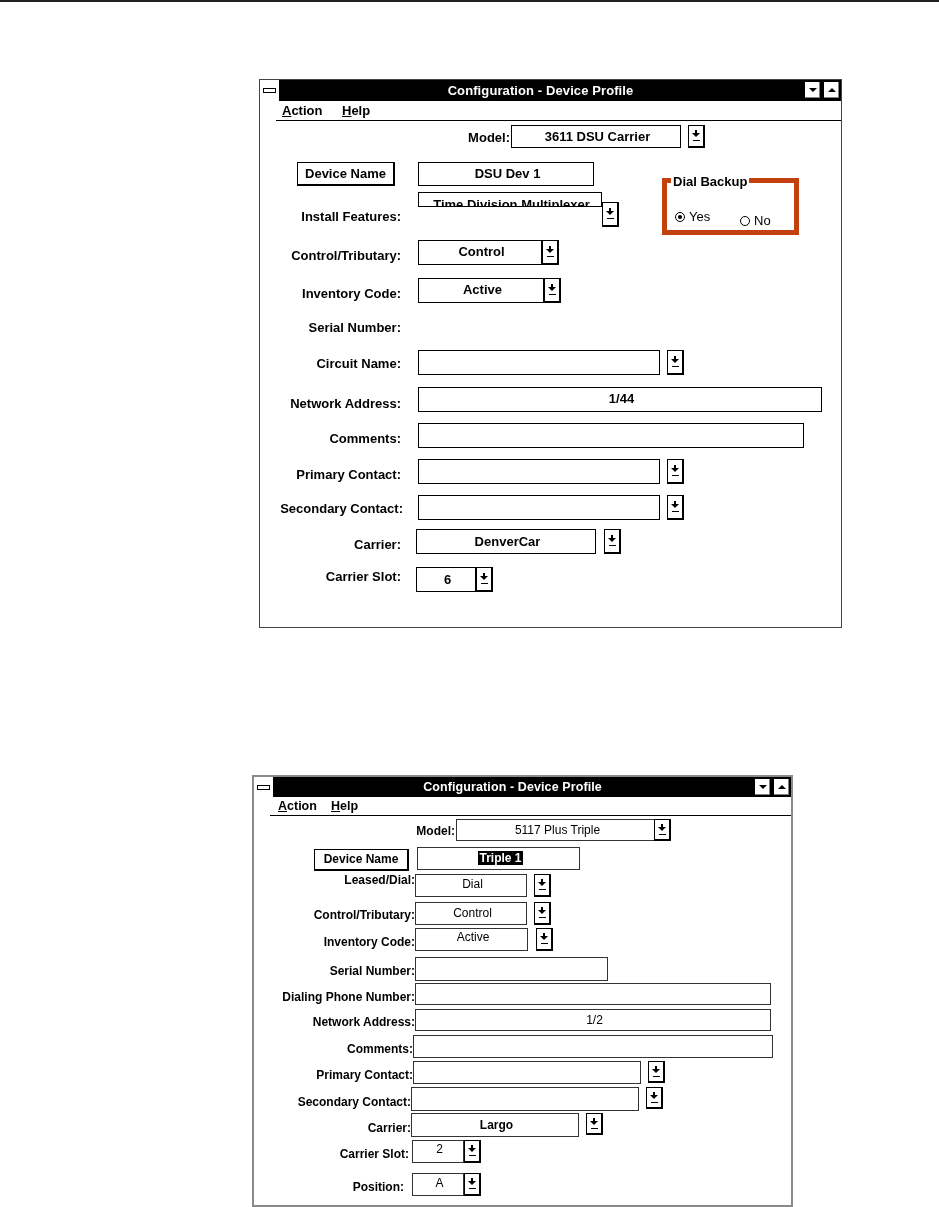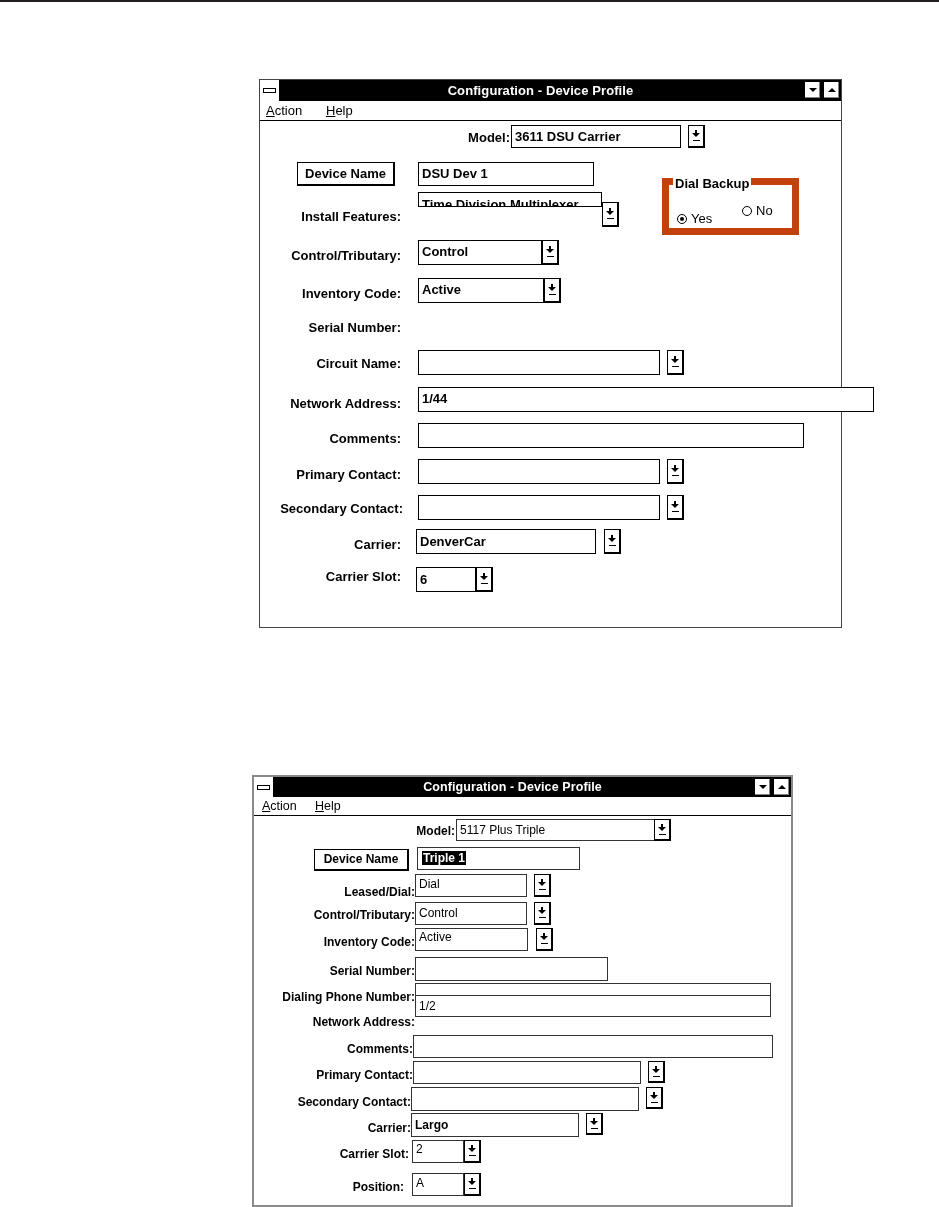--- a/index.html
+++ b/index.html
@@ -18,39 +18,39 @@
   .sysmenu { position:absolute; left:0; top:0; width:20px; height:100%; background:#fff; border-right:1px solid #000; box-sizing:border-box; }
   .sysmenu .bar { position:absolute; left:3px; right:3px; top:8px; height:3px; background:#fff; border:1px solid #000; }
   .title { position:absolute; left:20px; right:40px; top:0; height:100%; line-height:21px; text-align:center; font-weight:bold; font-size:13px; letter-spacing:0.1px; }
   .win2 .title { line-height:20px; font-size:12.5px; }
   .tbtn { position:absolute; top:1px; width:17px; height:18px; background:#fff; box-sizing:border-box; border:1px solid #000; box-shadow:inset -1px -1px 0 #808080; }
   .tbtn.min { right:20px; } .tbtn.max { right:1px; }
   .tbtn .tri { position:absolute; left:4px; width:0; height:0; border-left:4px solid transparent; border-right:4px solid transparent; }
   .tbtn.min .tri { top:6px; border-top:4px solid #000; }
   .tbtn.max .tri { top:6px; border-bottom:4px solid #000; }
 
-  .menubar { position:absolute; left:0; right:0; top:21px; height:19px; border-bottom:1px solid #000; font-size:13px; font-weight:normal; }
+  .menubar { position:absolute; left:16px; right:0; top:21px; height:19px; border-bottom:1px solid #000; font-size:13px; font-weight:bold; }
   .win2 .menubar { top:20px; height:18px; font-size:12.5px; }
   .menu-item { position:absolute; top:2px; }
   .menu-item u { text-decoration:underline; }
 
   .lbl { position:absolute; font-weight:bold; font-size:13px; text-align:right; white-space:nowrap; }
   .win2 .lbl { font-size:12px; }
-  .field { position:absolute; border:1px solid #000; background:#fff; box-sizing:border-box; font-size:13px; font-weight:bold; padding-left:3px; white-space:nowrap; overflow:hidden; }
+  .field { position:absolute; border:1px solid #000; background:#fff; box-sizing:border-box; font-size:13px; font-weight:bold; padding-left:3px; white-space:nowrap; overflow:hidden;text-align:center; }
   .win2 .field { font-size:12px; font-weight:normal; border-color:#333; }
   .ddbtn { position:absolute; width:17px; background:#fff; box-sizing:border-box; border:1px solid #000; border-right:2px solid #000; border-bottom:2px solid #000; }
   .ddbtn .arr { position:absolute; left:3px; top:50%; margin-top:-6px; width:9px; height:11px; }
   .ddbtn .arr::before { content:""; position:absolute; left:0; top:3px; width:0; height:0; border-left:4px solid transparent; border-right:4px solid transparent; border-top:4px solid #000; }
   .ddbtn .arr::after { content:""; position:absolute; left:1px; bottom:0; width:7px; height:1px; background:#000; }
   .ddbtn .arr .stem { position:absolute; left:3px; top:0; width:2px; height:4px; background:#000; }
 
   .pushbtn { position:absolute; background:#fff; border:1px solid #000; border-right:2px solid #000; border-bottom:2px solid #000; box-sizing:border-box; font-weight:bold; text-align:center; font-size:13px; }
   .win2 .pushbtn { font-size:12px; }
 
-  .groupbox { position:absolute; border:7px solid #c2410c; box-sizing:border-box; }
+  .groupbox { position:absolute; border:5px solid #c2410c; box-sizing:border-box; }
   .group-title { position:absolute; top:-9px; left:4px; background:#fff; padding:0 2px; font-weight:bold; font-size:13px; }
   .radio { position:absolute; font-size:13px; font-weight:normal; white-space:nowrap; }
   .radio .dot { display:inline-block; width:10px; height:10px; border:1px solid #000; border-radius:50%; vertical-align:-1px; margin-right:4px; position:relative; box-sizing:border-box; }
   .radio .dot.on::after { content:""; position:absolute; left:2px; top:2px; width:4px; height:4px; border-radius:50%; background:#000; }
   .sel { background:#000; color:#fff; padding:0 1px; font-weight:bold; }
 </style>
 </head>
 <body>
 
 <div class="page-rule"></div>
@@ -80,21 +80,21 @@
         <div class="stem"></div>
       </div>
     </div>
 
   <div class="pushbtn" style="left:37px;top:82px;width:98px;height:24px;line-height:21px">Device Name</div>
   <div class="field" style="left:158px;top:82px;width:176px;height:24px;line-height:22px">DSU Dev 1</div>
 
   <div class="groupbox" style="left:402px;top:98px;width:137px;height:57px">
     <span class="group-title">Dial Backup</span>
     <span class="radio" style="left:8px;top:26px"><span class="dot on"></span><span>Yes</span></span>
-    <span class="radio" style="left:73px;top:18px"><span class="dot"></span><span>No</span></span>
+    <span class="radio" style="left:73px;top:30px"><span class="dot"></span><span>No</span></span>
   </div>
 
   <div class="lbl" style="left:0;width:141px;top:129px">Install Features:</div>
   <div class="field" style="left:158px;top:112px;width:184px;height:15px;line-height:23px">Time Division Multiplexer</div>
   <div class="ddbtn" style="left:342px;top:122px;height:25px">
       <div class="arr">
         <div class="stem"></div>
       </div>
     </div>
 
@@ -118,21 +118,21 @@
 
   <div class="lbl" style="left:0;width:141px;top:276px">Circuit Name:</div>
   <div class="field" style="left:158px;top:270px;width:242px;height:25px"></div>
   <div class="ddbtn" style="left:407px;top:270px;height:25px">
       <div class="arr">
         <div class="stem"></div>
       </div>
     </div>
 
   <div class="lbl" style="left:0;width:141px;top:316px">Network Address:</div>
-  <div class="field" style="left:158px;top:307px;width:456px;height:25px;line-height:21px">1/44</div>
+  <div class="field" style="left:158px;top:307px;width:404px;height:25px;line-height:21px">1/44</div>
 
   <div class="lbl" style="left:0;width:141px;top:351px">Comments:</div>
   <div class="field" style="left:158px;top:343px;width:386px;height:25px"></div>
 
   <div class="lbl" style="left:0;width:141px;top:387px">Primary Contact:</div>
   <div class="field" style="left:158px;top:379px;width:242px;height:25px"></div>
   <div class="ddbtn" style="left:407px;top:379px;height:25px">
       <div class="arr">
         <div class="stem"></div>
       </div>
@@ -185,21 +185,21 @@
   <div class="field" style="left:202px;top:42px;width:200px;height:22px;line-height:20px">5117 Plus Triple</div>
   <div class="ddbtn" style="left:400px;top:42px;height:22px">
       <div class="arr">
         <div class="stem"></div>
       </div>
     </div>
 
   <div class="pushbtn" style="left:60px;top:72px;width:95px;height:22px;line-height:19px">Device Name</div>
   <div class="field" style="left:163px;top:70px;width:163px;height:23px;line-height:21px;padding-left:4px"><span class="sel">Triple 1</span></div>
 
-  <div class="lbl" style="left:0;width:161px;top:108px">Leased/Dial:</div>
+  <div class="lbl" style="left:0;width:161px;top:96px">Leased/Dial:</div>
   <div class="field" style="left:161px;top:97px;width:112px;height:23px;line-height:19px">Dial</div>
   <div class="ddbtn" style="left:280px;top:97px;height:23px">
       <div class="arr">
         <div class="stem"></div>
       </div>
     </div>
 
   <div class="lbl" style="left:0;width:161px;top:131px">Control/Tributary:</div>
   <div class="field" style="left:161px;top:125px;width:112px;height:23px;line-height:21px">Control</div>
   <div class="ddbtn" style="left:280px;top:125px;height:23px">
@@ -216,21 +216,21 @@
       </div>
     </div>
 
   <div class="lbl" style="left:0;width:161px;top:187px">Serial Number:</div>
   <div class="field" style="left:161px;top:180px;width:193px;height:24px"></div>
 
   <div class="lbl" style="left:0;width:161px;top:213px">Dialing Phone Number:</div>
   <div class="field" style="left:161px;top:206px;width:356px;height:22px"></div>
 
   <div class="lbl" style="left:0;width:161px;top:238px">Network Address:</div>
-  <div class="field" style="left:161px;top:218px;width:356px;height:22px;line-height:20px">1/2</div>
+  <div class="field" style="left:161px;top:232px;width:356px;height:22px;line-height:20px">1/2</div>
 
   <div class="lbl" style="left:0;width:159px;top:265px">Comments:</div>
   <div class="field" style="left:159px;top:258px;width:360px;height:23px"></div>
 
   <div class="lbl" style="left:0;width:159px;top:291px">Primary Contact:</div>
   <div class="field" style="left:159px;top:284px;width:228px;height:23px"></div>
   <div class="ddbtn" style="left:394px;top:284px;height:22px">
       <div class="arr">
         <div class="stem"></div>
       </div>

